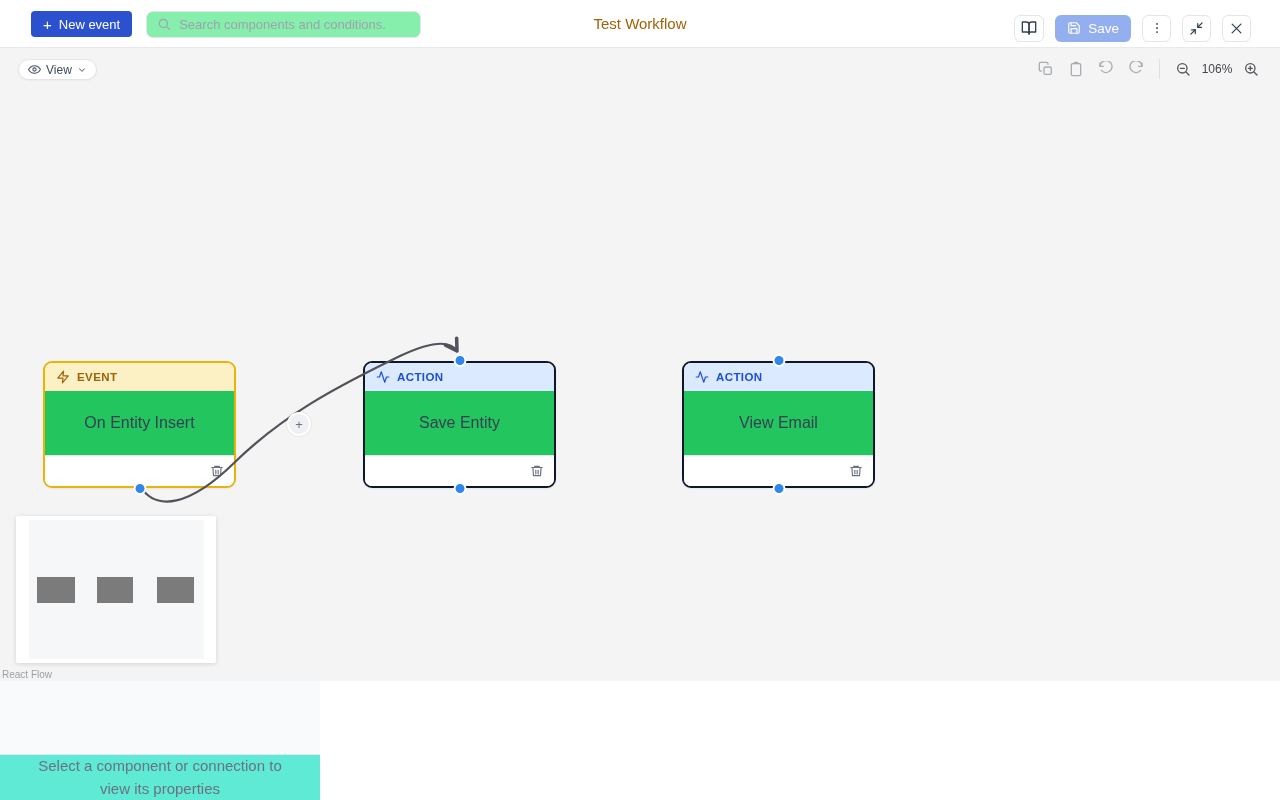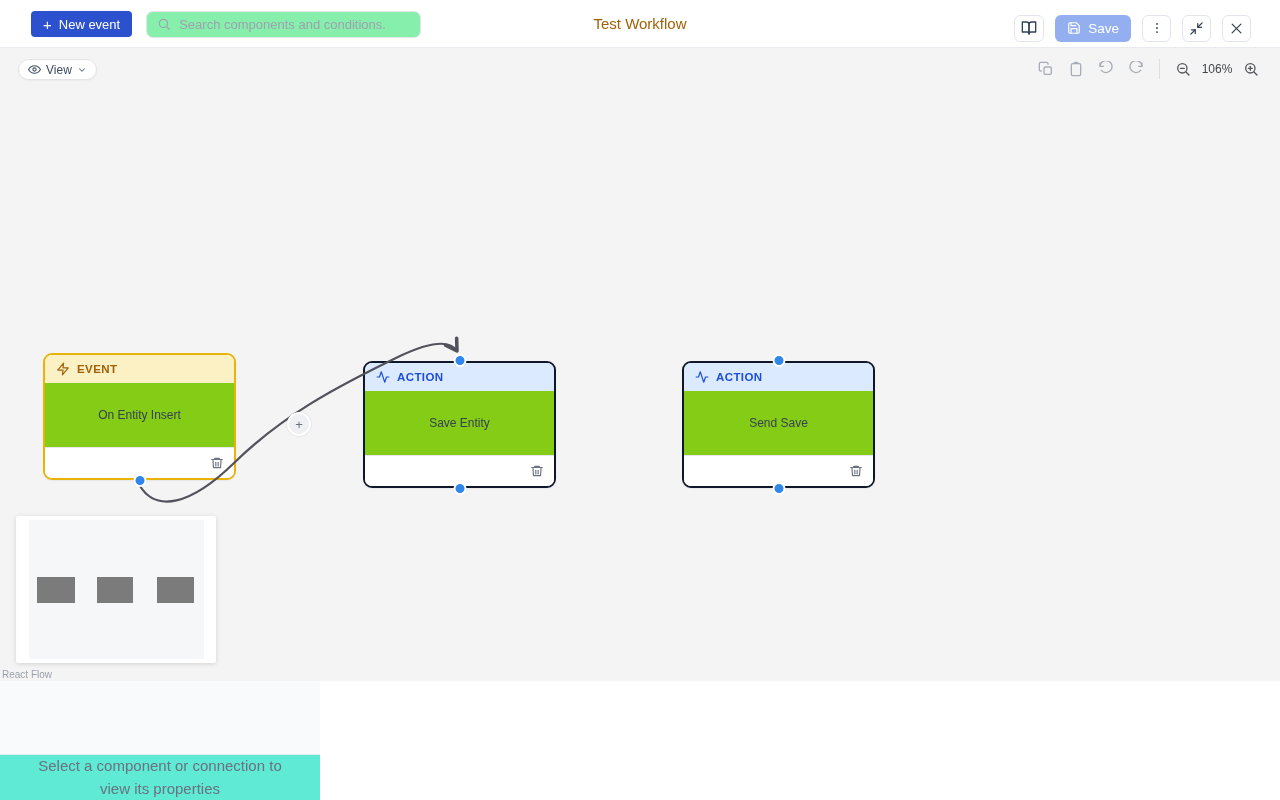--- a/index.html
+++ b/index.html
@@ -58,21 +58,21 @@
     border-radius:9px; display:flex; flex-direction:column;
     box-shadow:0 1px 2px rgba(0,0,0,0.06); }
   .node-event  { border:2px solid #eab308; }
   .node-action { border:2px solid #0f172a; }
   .node-header { height:28px; display:flex; align-items:center; gap:7px;
     padding:0 11px; border-radius:7px 7px 0 0; font-weight:bold;
     font-size:11.5px; letter-spacing:0.4px; }
   .node-event  .node-header { background:#fcf0c5; color:#a16207; }
   .node-action .node-header { background:#dbeafe; color:#1d4ed8; }
   .node-body { flex:1; display:flex; align-items:center; justify-content:center;
-    font-size:12px; color:#374151; background:#84cc16; }
+    font-size:16px; color:#374151; background:#22c55e; }
   .node-footer { height:31px; border-top:1px solid #e5e7eb; display:flex;
     align-items:center; justify-content:flex-end; padding:0 10px;
     background:#fff; border-radius:0 0 7px 7px; }
   .trash-btn { background:none; border:none; cursor:pointer; color:#6b7280;
     display:flex; align-items:center; }
   .handle { position:absolute; width:13px; height:13px; border-radius:50%;
     background:#2f86eb; border:2px solid #fff; z-index:4; }
   .handle-bottom { bottom:-9px; left:50%; transform:translateX(-50%); }
   .handle-top { top:-9px; left:50%; transform:translateX(-50%); }
 
@@ -251,21 +251,21 @@
       <defs>
         <marker id="arrow" orient="auto" markerWidth="10" markerHeight="10" refX="6" refY="4">
           <path d="M1,1 L6,4 L1,7" fill="none" stroke="#52525b" stroke-width="1.6" stroke-linecap="round" stroke-linejoin="round"></path>
         </marker>
       </defs>
       <path d="M140,438 C156,464 190,458 234,415 C282,368 334,340 400,308 C432,293 450,292 457,303" fill="none" stroke="#52525b" stroke-width="2.2" stroke-linecap="round" marker-end="url(#arrow)"></path>
     </svg>
 
     <button class="edge-plus">+</button>
 
-    <div class="node node-event" style="left:43px; top:305px;">
+    <div class="node node-event" style="left:43px; top:313px;">
       <div class="node-header">
         <span>
           <svg width="14" height="14" viewBox="0 0 24 24" fill="none" stroke="#a16207" stroke-width="2" stroke-linejoin="round">
               <polygon points="13 2 3 14 12 14 11 22 21 10 12 10"></polygon>
             </svg>
         </span>
         <span>EVENT</span>
       </div>
       <div class="node-body">On Entity Insert</div>
       <div class="node-footer">
@@ -309,21 +309,21 @@
 
     <div class="node node-action" style="left:682px; top:313px;">
       <div class="node-header">
         <span>
           <svg width="14" height="14" viewBox="0 0 24 24" fill="none" stroke="#1d4ed8" stroke-width="2" stroke-linecap="round" stroke-linejoin="round">
               <polyline points="22 12 18 12 15 21 9 3 6 12 2 12"></polyline>
             </svg>
         </span>
         <span>ACTION</span>
       </div>
-      <div class="node-body">Send Save</div>
+      <div class="node-body">View Email</div>
       <div class="node-footer">
         <button class="trash-btn">
           <svg width="14" height="14" viewBox="0 0 24 24" fill="none" stroke="currentColor" stroke-width="2" stroke-linecap="round" stroke-linejoin="round">
               <path d="M3 6h18"></path>
               <path d="M8 6V4h8v2"></path>
               <path d="M19 6l-1 14H6L5 6"></path>
               <line x1="10" y1="11" x2="10" y2="17"></line>
               <line x1="14" y1="11" x2="14" y2="17"></line>
             </svg>
         </button>

